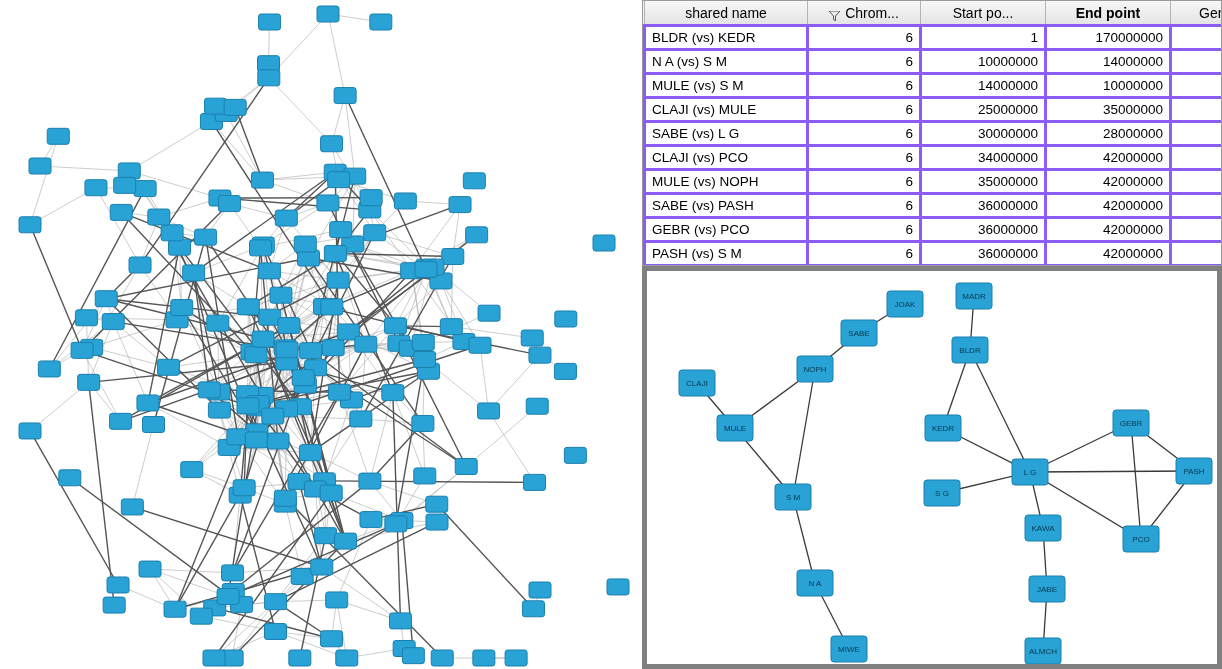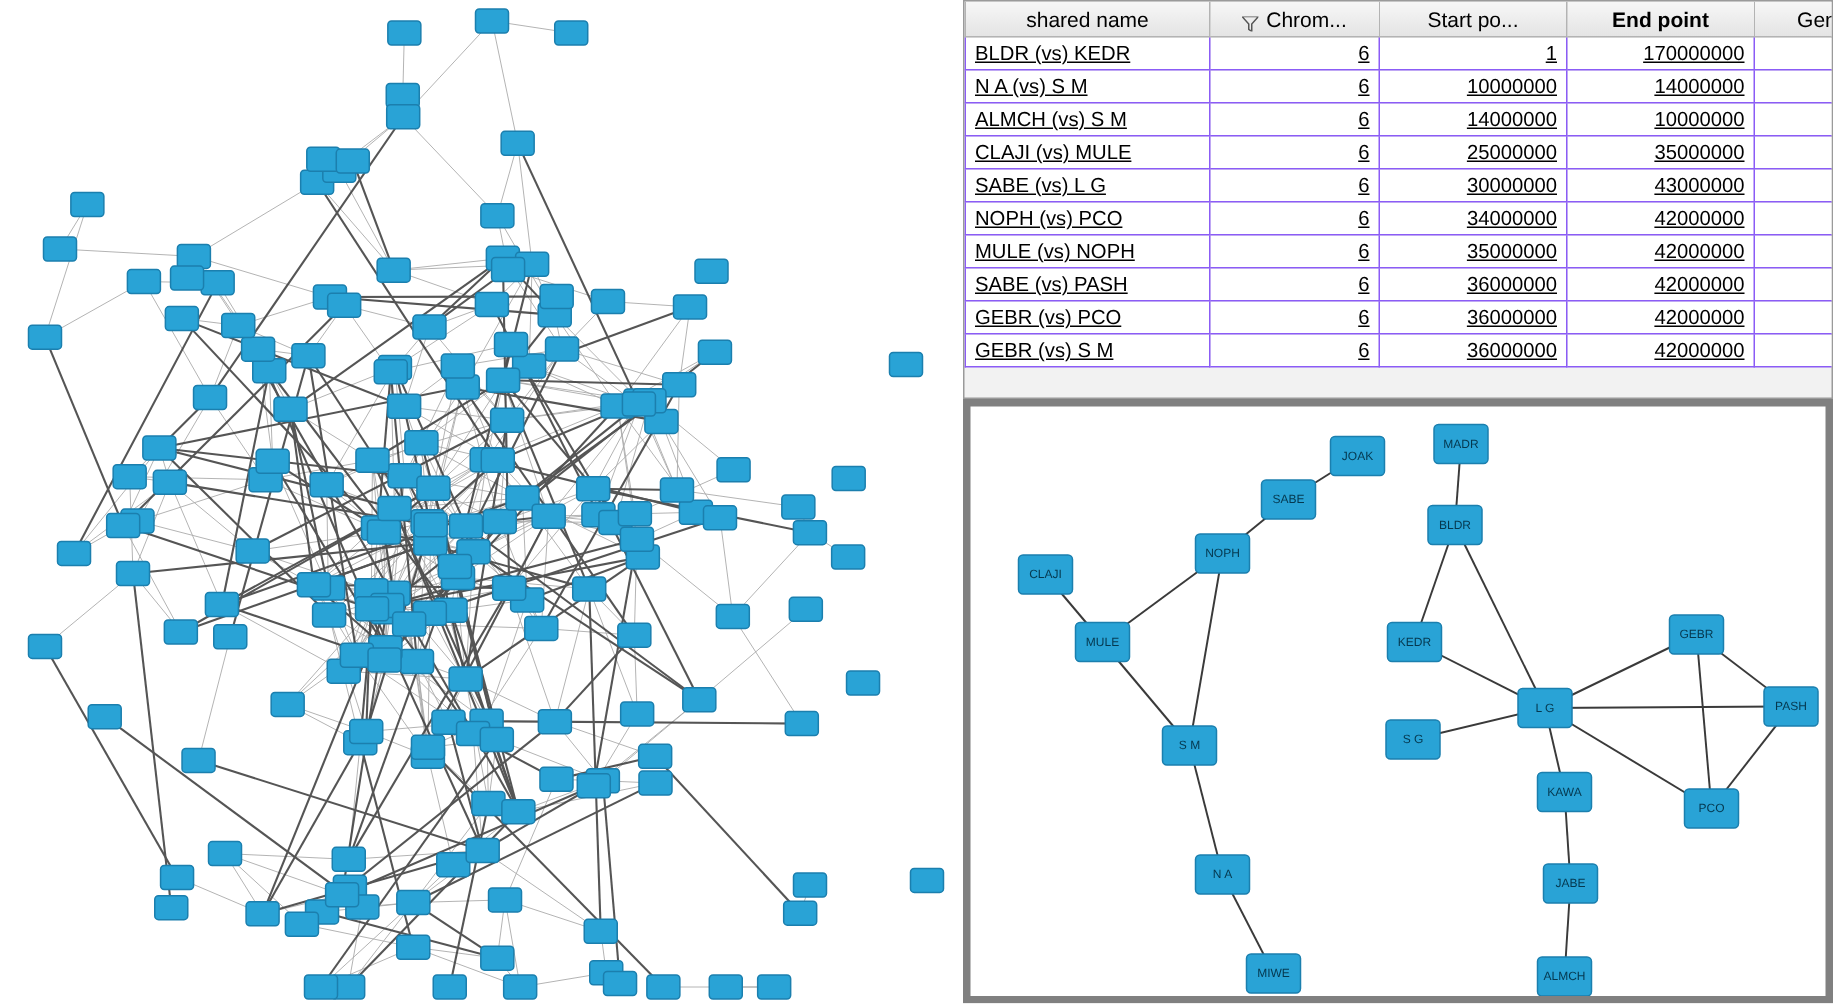--- a/index.html
+++ b/index.html
@@ -69,28 +69,27 @@
     overflow: hidden;
     position: relative;
   }
   table.data-table th.col-name { width: 150px; }
   table.data-table th.col-chrom { width: 100px; }
   table.data-table th.col-start { width: 112px; }
   table.data-table th.col-end { width: 112px; font-weight: bold; }
   table.data-table th.col-gen { width: 104px; }
 
   table.data-table td {
-    border: 1px solid #8b5cf6;
+    border: 3px solid #8b5cf6;
     height: 21px;
     padding: 0 6px;
     background: #ffffff;
     white-space: nowrap;
     overflow: hidden;
     font-size: 13.5px;
-    text-decoration: underline;
   }
   td.num { text-align: right; }
   td.txt { text-align: left; }
 
   .filter-icon {
     display: inline-block;
     width: 11px;
     height: 10px;
     vertical-align: middle;
     margin-right: 3px;
@@ -1270,42 +1269,42 @@
               <td class="num">192.0</td>
             </tr>
             <tr>
               <td class="txt">N A (vs) S M</td>
               <td class="num">6</td>
               <td class="num">10000000</td>
               <td class="num">14000000</td>
               <td class="num">6.6</td>
             </tr>
             <tr>
-              <td class="txt">ALMCH (vs) S M</td>
+              <td class="txt">MULE (vs) S M</td>
               <td class="num">6</td>
               <td class="num">14000000</td>
               <td class="num">10000000</td>
               <td class="num">7.5</td>
             </tr>
             <tr>
               <td class="txt">CLAJI (vs) MULE</td>
               <td class="num">6</td>
               <td class="num">25000000</td>
               <td class="num">35000000</td>
               <td class="num">5.9</td>
             </tr>
             <tr>
               <td class="txt">SABE (vs) L G</td>
               <td class="num">6</td>
               <td class="num">30000000</td>
-              <td class="num">43000000</td>
+              <td class="num">28000000</td>
               <td class="num">16.9</td>
             </tr>
             <tr>
-              <td class="txt">NOPH (vs) PCO</td>
+              <td class="txt">CLAJI (vs) PCO</td>
               <td class="num">6</td>
               <td class="num">34000000</td>
               <td class="num">42000000</td>
               <td class="num">11.4</td>
             </tr>
             <tr>
               <td class="txt">MULE (vs) NOPH</td>
               <td class="num">6</td>
               <td class="num">35000000</td>
               <td class="num">42000000</td>
@@ -1319,21 +1318,21 @@
               <td class="num">8.9</td>
             </tr>
             <tr>
               <td class="txt">GEBR (vs) PCO</td>
               <td class="num">6</td>
               <td class="num">36000000</td>
               <td class="num">42000000</td>
               <td class="num">8.4</td>
             </tr>
             <tr>
-              <td class="txt">GEBR (vs) S M</td>
+              <td class="txt">PASH (vs) S M</td>
               <td class="num">6</td>
               <td class="num">36000000</td>
               <td class="num">42000000</td>
               <td class="num">9.9</td>
             </tr>
           </tbody>
       </table>
     </div>
 
     <div id="bottom-network">

